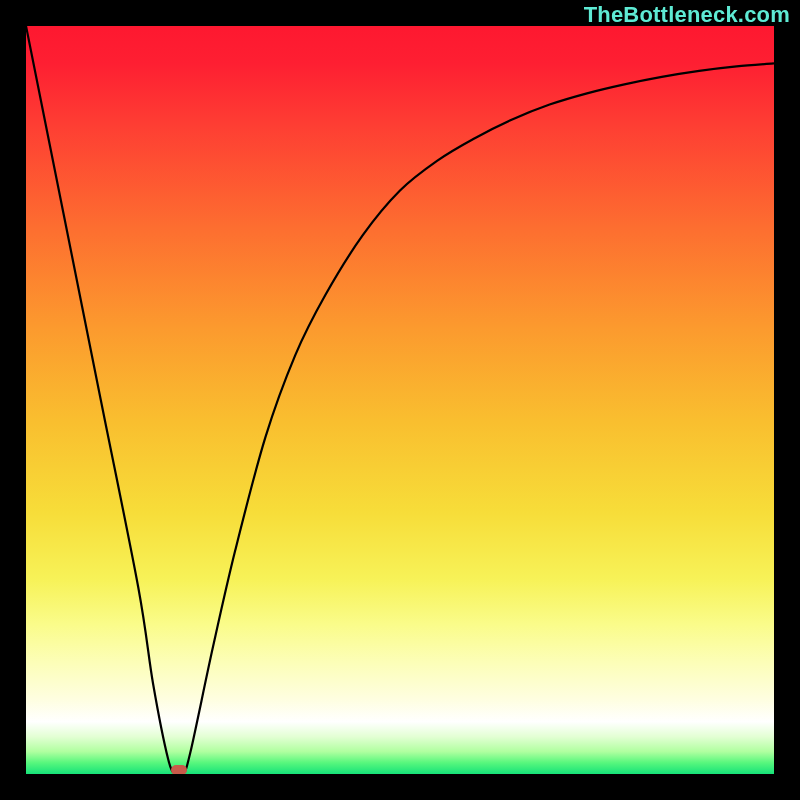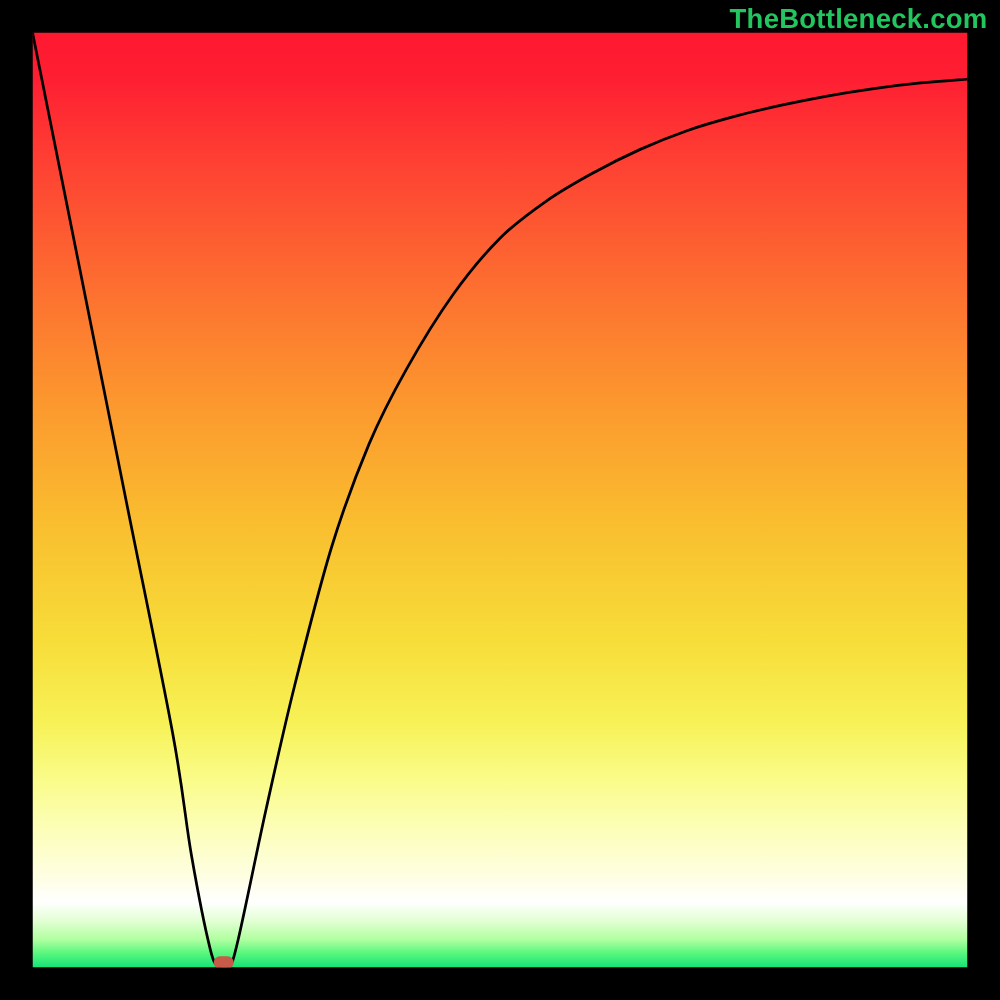--- a/index.html
+++ b/index.html
@@ -14,21 +14,21 @@
   .frame {
     position: relative;
     width: 800px;
     height: 800px;
     background: #000;
   }
   .watermark {
     position: absolute;
     top: 2px;
     right: 10px;
-    color: #22c55e;
+    color: #5eead4;
     font-size: 22px;
     font-weight: bold;
     letter-spacing: 0.2px;
     z-index: 50;
     user-select: none;
   }
   .plot-area {
     position: absolute;
     left: 26px;
     top: 26px;

